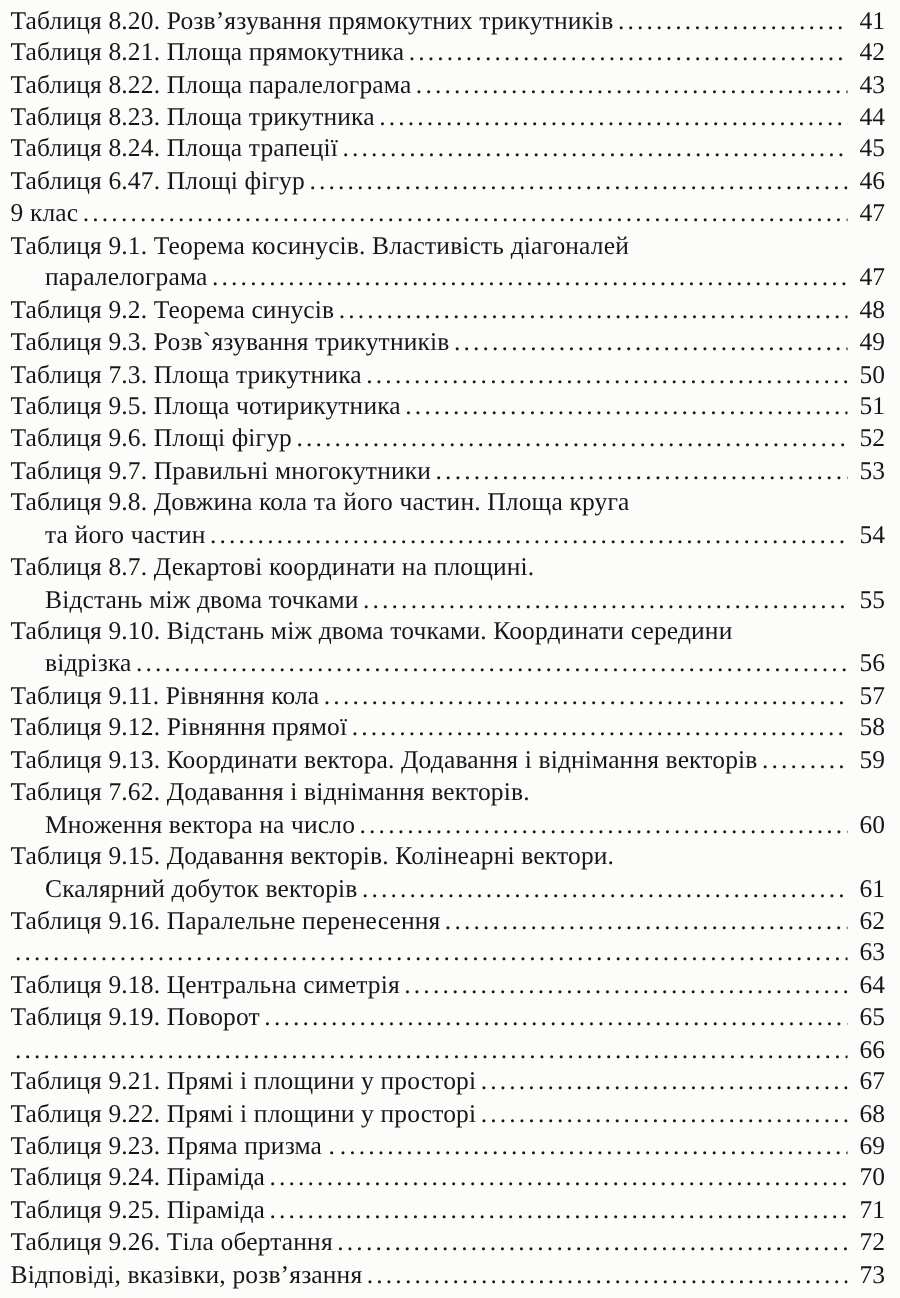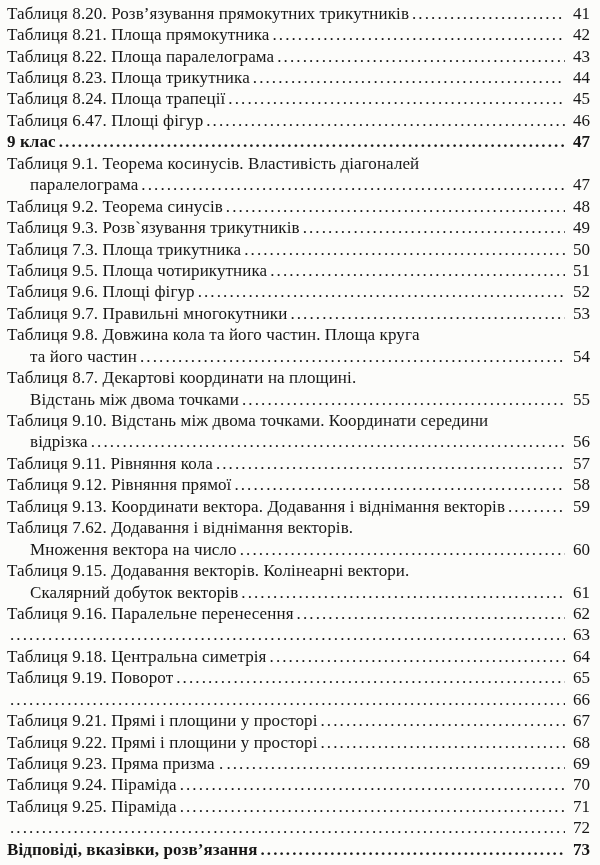--- a/index.html
+++ b/index.html
@@ -20,21 +20,21 @@
   }
   .row {
     display: flex;
     align-items: center;
     height: 21.45px;
     overflow: hidden;
   }
   .row.bold .text,
   .row.bold .page,
   .row.bold .dots {
-    font-weight: bold;
+    font-weight: normal;
   }
   .text {
     flex: 0 0 auto;
     white-space: nowrap;
     letter-spacing: 0.1px;
   }
   .row.indent .text {
     padding-left: 23px;
   }
   .dots {
@@ -276,20 +276,21 @@
     <span class="page">70</span>
   </div>
 
   <div class="row">
     <span class="text">Таблиця 9.25. Піраміда</span>
     <span class="dots">....................................................................................................................................................................................................................................................................</span>
     <span class="page">71</span>
   </div>
 
   <div class="row">
+    <span class="text">Таблиця 9.26. Тіла обертання</span>
     <span class="dots">....................................................................................................................................................................................................................................................................</span>
     <span class="page">72</span>
   </div>
 
   <div class="row bold">
     <span class="text">Відповіді, вказівки, розв’язання</span>
     <span class="dots">....................................................................................................................................................................................................................................................................</span>
     <span class="page">73</span>
   </div>
 </div>

